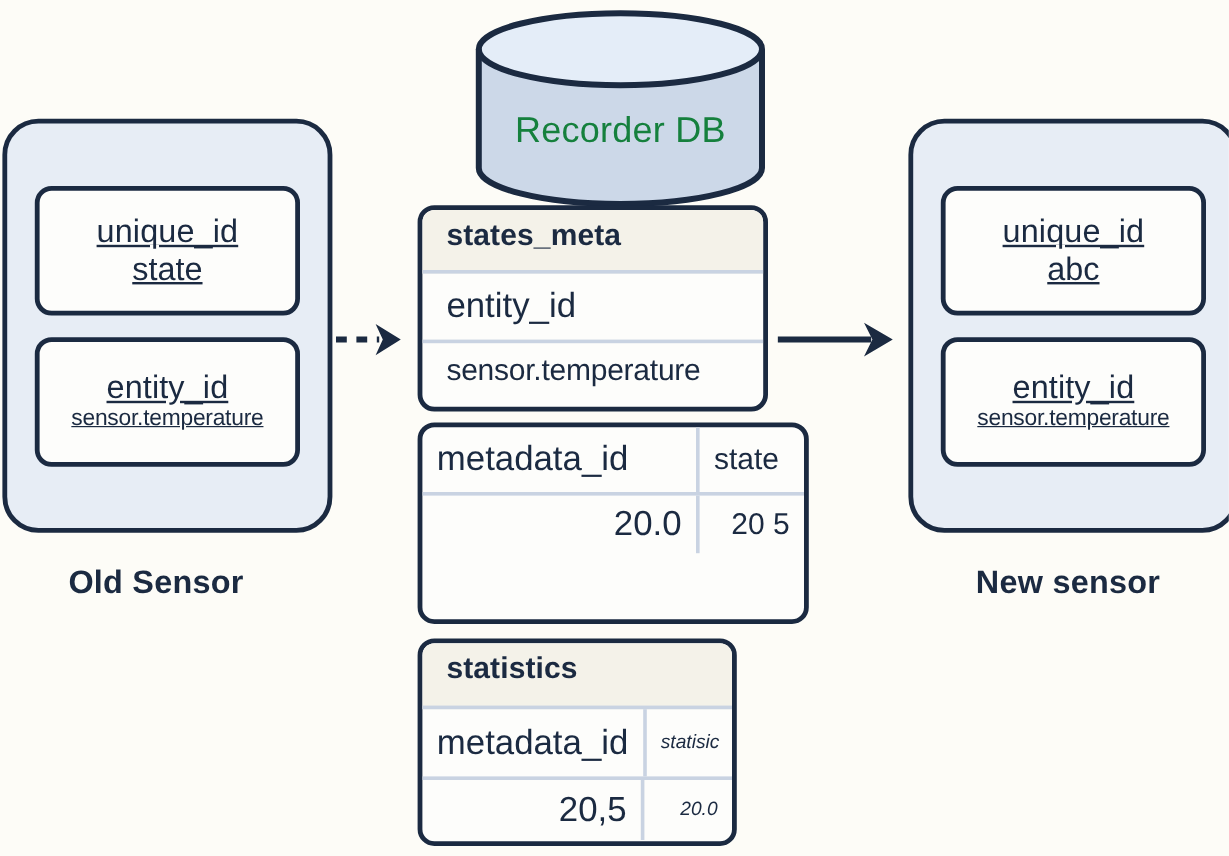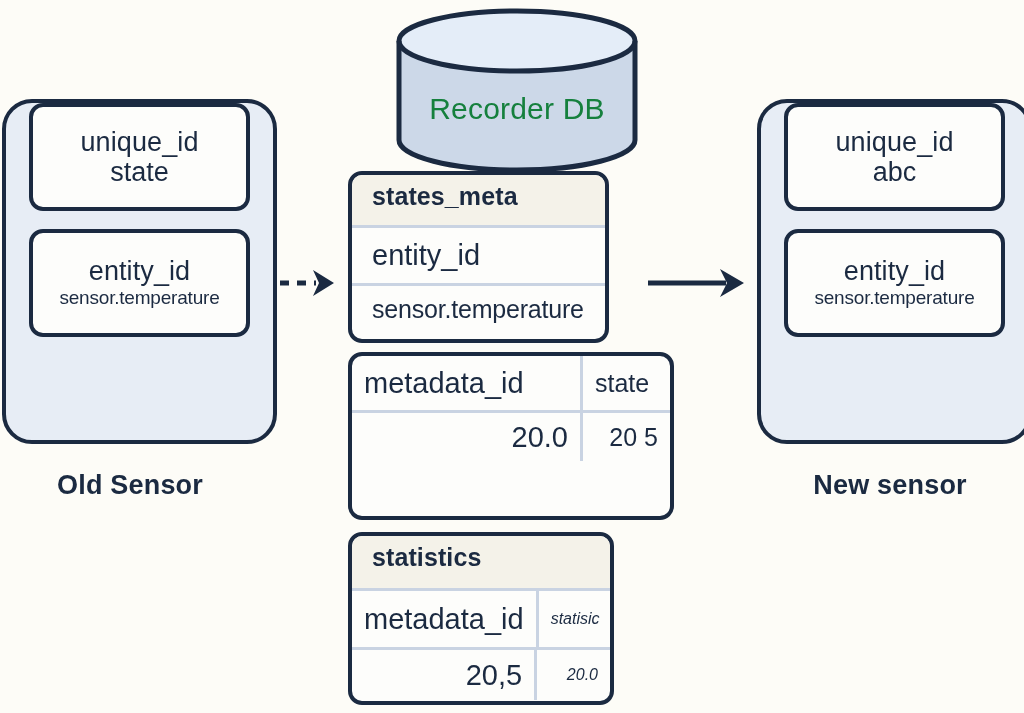--- a/index.html
+++ b/index.html
@@ -25,21 +25,23 @@
   
   .sensor-panel {
     position: absolute;
     background: #e7edf5;
     border: 4px solid #1b2a41;
     border-radius: 30px;
     box-sizing: border-box;
     display: flex;
     flex-direction: column;
     align-items: center;
+    justify-content: center;
     gap: 18px;
+    text-decoration: underline;
   }
   .sensor-field {
     background: #fdfdfb;
     border: 4px solid #1b2a41;
     border-radius: 14px;
     box-sizing: border-box;
     display: flex;
     flex-direction: column;
     align-items: center;
     justify-content: center;
@@ -129,21 +131,21 @@
     box-sizing: border-box;
     display: flex;
     align-items: center;
     padding: 0 12px;
   }
   .tbl-cell.divider { border-left: 3px solid #c9d3e2; }
   .cell-left  { justify-content: flex-start; }
   .cell-right { justify-content: flex-end; }
 
   
-  #tbl-states-meta { left: 348px; top: 171px; width: 261px; height: 172px; }
+  #tbl-states-meta { left: 348px; top: 171px; width: 292px; height: 172px; }
   #tbl-states-meta .tbl-title { height: 53px; }
   #tbl-states-meta .r-key  { height: 55px; font-size: 29px; }
   #tbl-states-meta .r-val  { height: 50px; font-size: 25px; letter-spacing: -0.2px; }
   #tbl-states-meta .tbl-cell { width: 100%; padding-left: 20px; }
 
   
   #tbl-states { left: 348px; top: 352px; width: 326px; height: 168px; }
   #tbl-states .tbl-title { height: 53px; }
   #tbl-states .r-head { height: 54px; }
   #tbl-states .r-data { height: 51px; }

